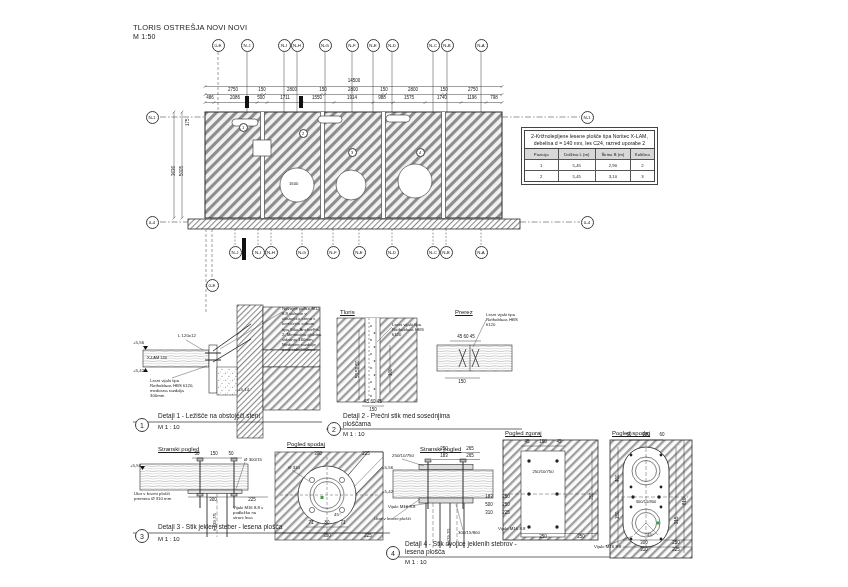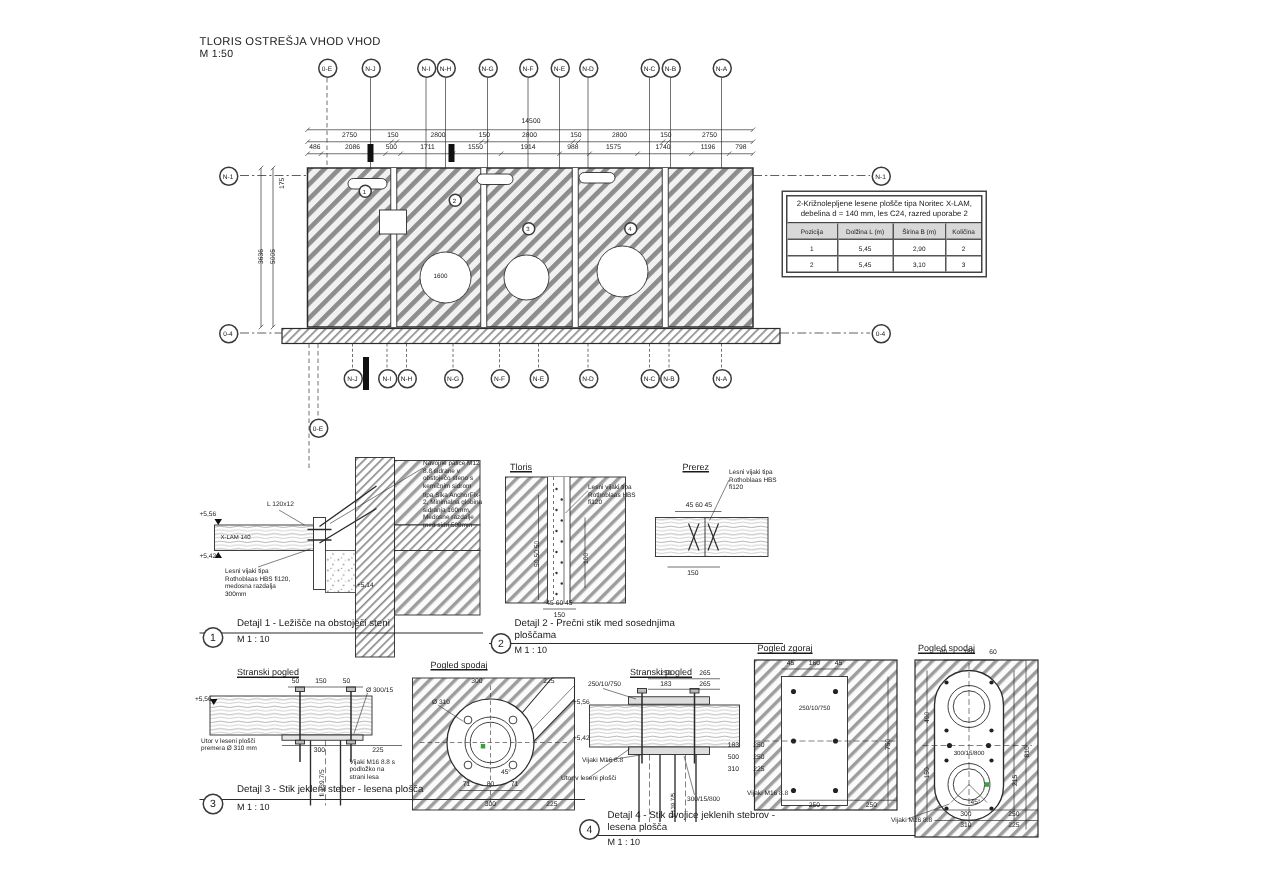--- a/index.html
+++ b/index.html
@@ -324,21 +324,21 @@
     <line x1="676" y1="447" x2="676" y2="547" stroke-width="0.45"></line>
     <line x1="684" y1="440" x2="684" y2="553" stroke-width="0.45"></line>
     <line x1="629" y1="440" x2="663" y2="440" stroke-width="0.45"></line>
     <line x1="623" y1="540" x2="692" y2="540" stroke-width="0.45"></line>
     <line x1="623" y1="547" x2="692" y2="547" stroke-width="0.45"></line>
     <line x1="605" y1="546" x2="633" y2="536" stroke-width="0.4"></line>
     <rect x="656.5" y="521.5" width="3" height="3" fill="#35a23c" stroke="none"></rect>
   </g>
 </svg>
 
-<div class="t title" style="left:133px;top:24px">TLORIS OSTREŠJA VHOD VHOD</div>
+<div class="t title" style="left:133px;top:24px">TLORIS OSTREŠJA NOVI NOVI</div>
 <div class="t title" style="left:133px;top:33px;font-size:7px">M 1:50</div>
 
 <div class="bub" style="left:218px;top:45px">0-E</div>
 <div class="bub" style="left:247px;top:45px">N-J</div>
 <div class="bub" style="left:284px;top:45px">N-I</div>
 <div class="bub" style="left:297px;top:45px">N-H</div>
 <div class="bub" style="left:325px;top:45px">N-G</div>
 <div class="bub" style="left:352px;top:45px">N-F</div>
 <div class="bub" style="left:373px;top:45px">N-E</div>
 <div class="bub" style="left:392px;top:45px">N-D</div>

